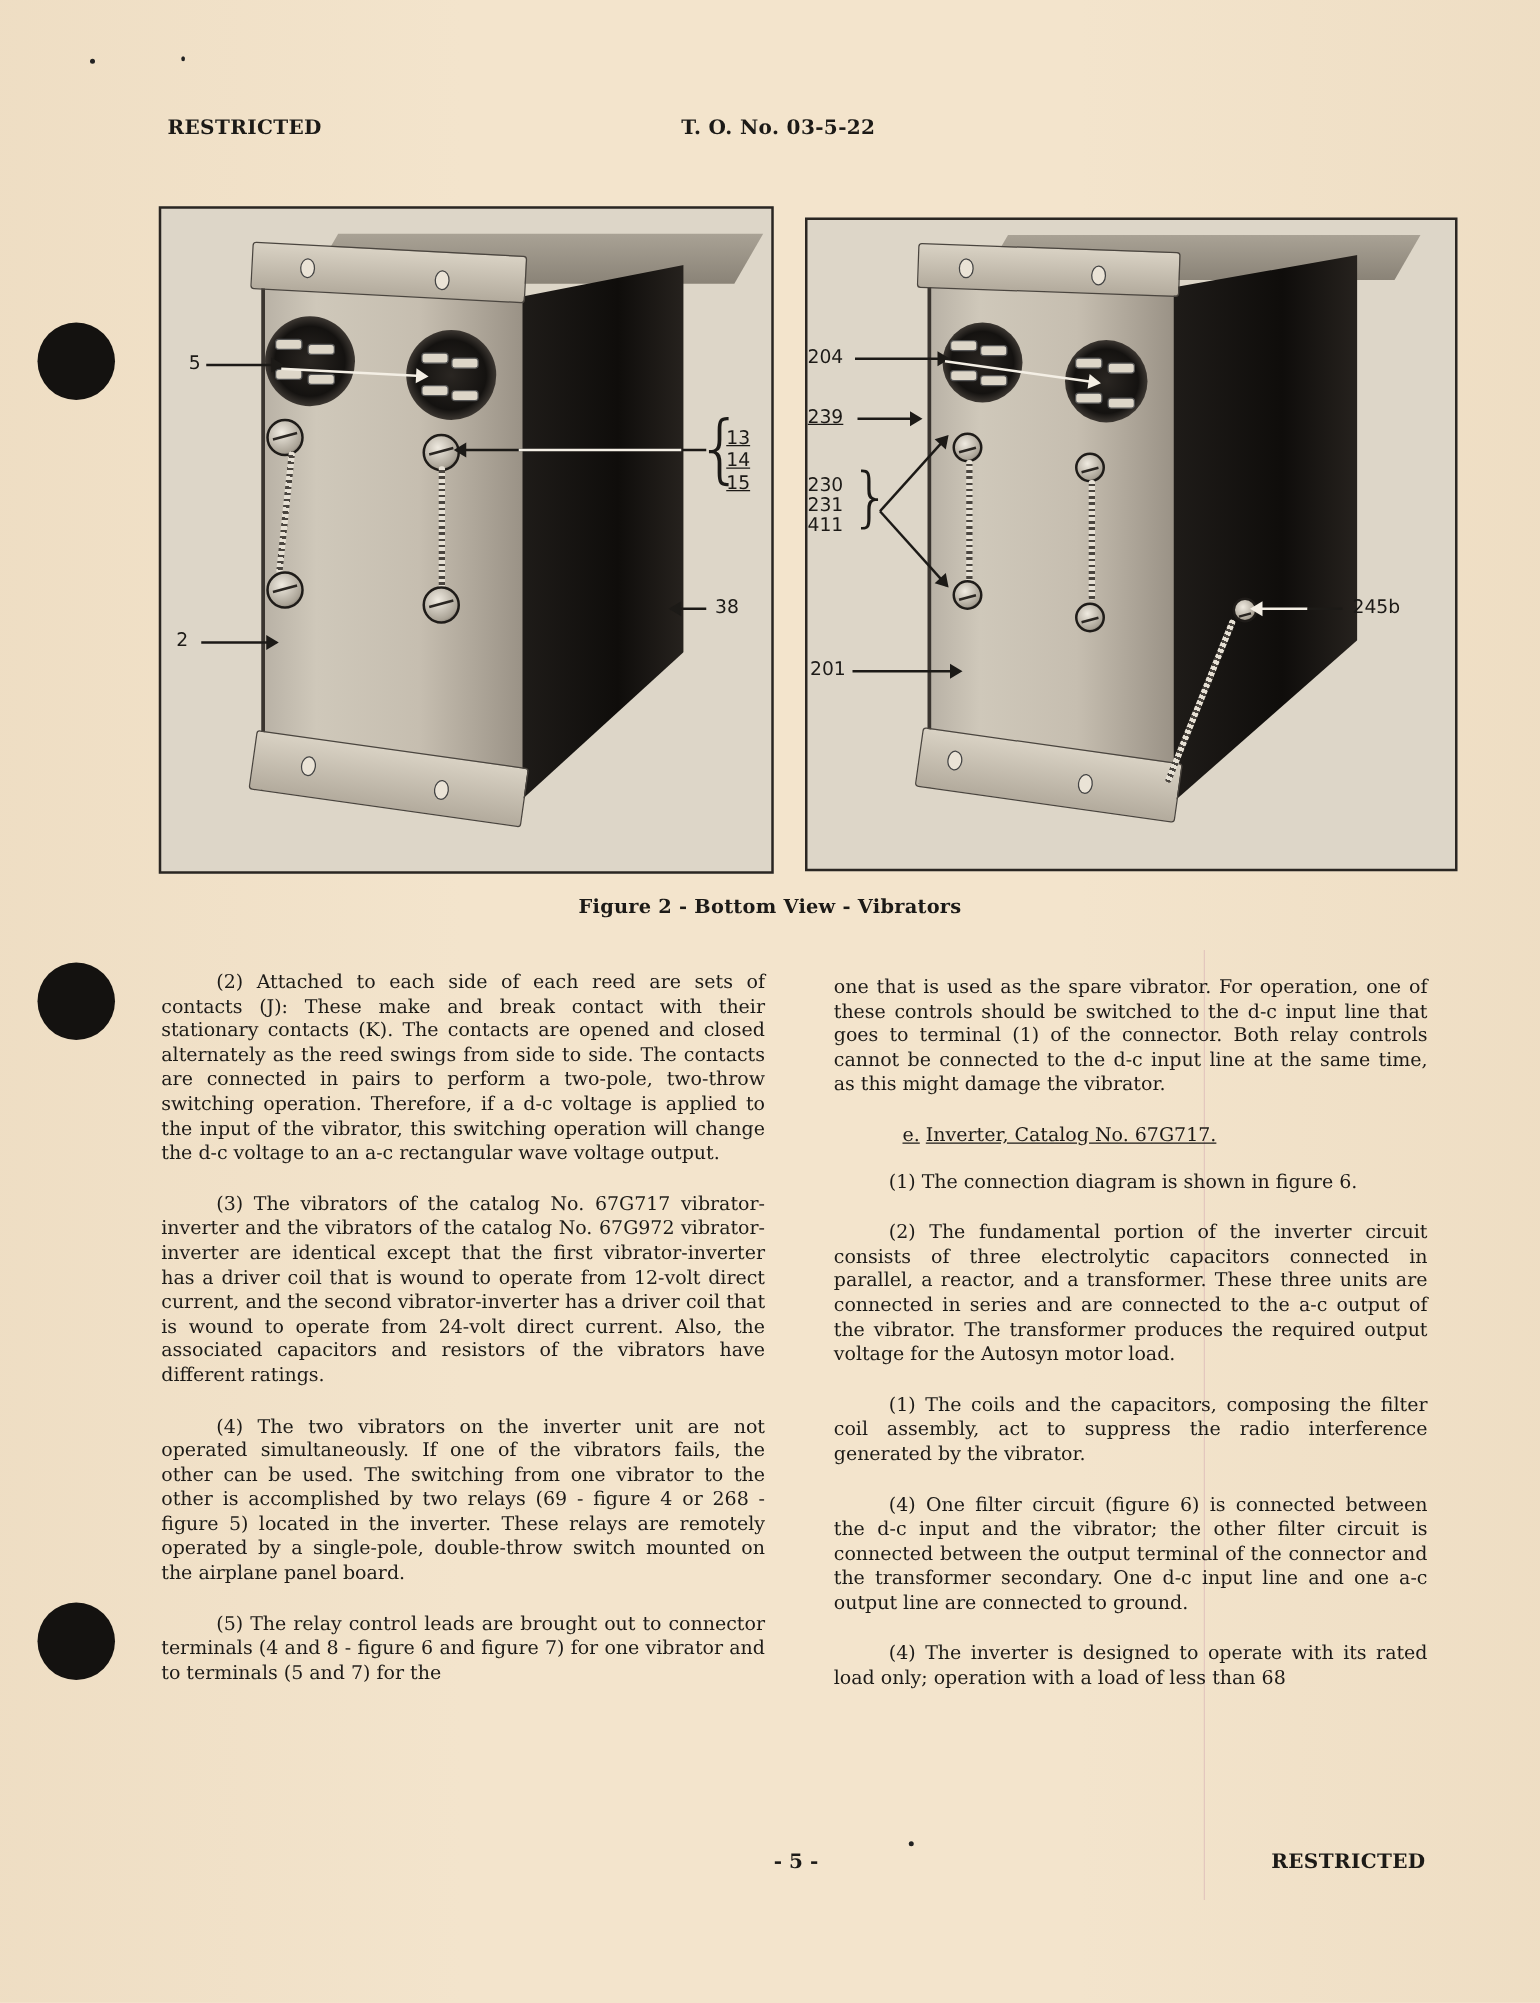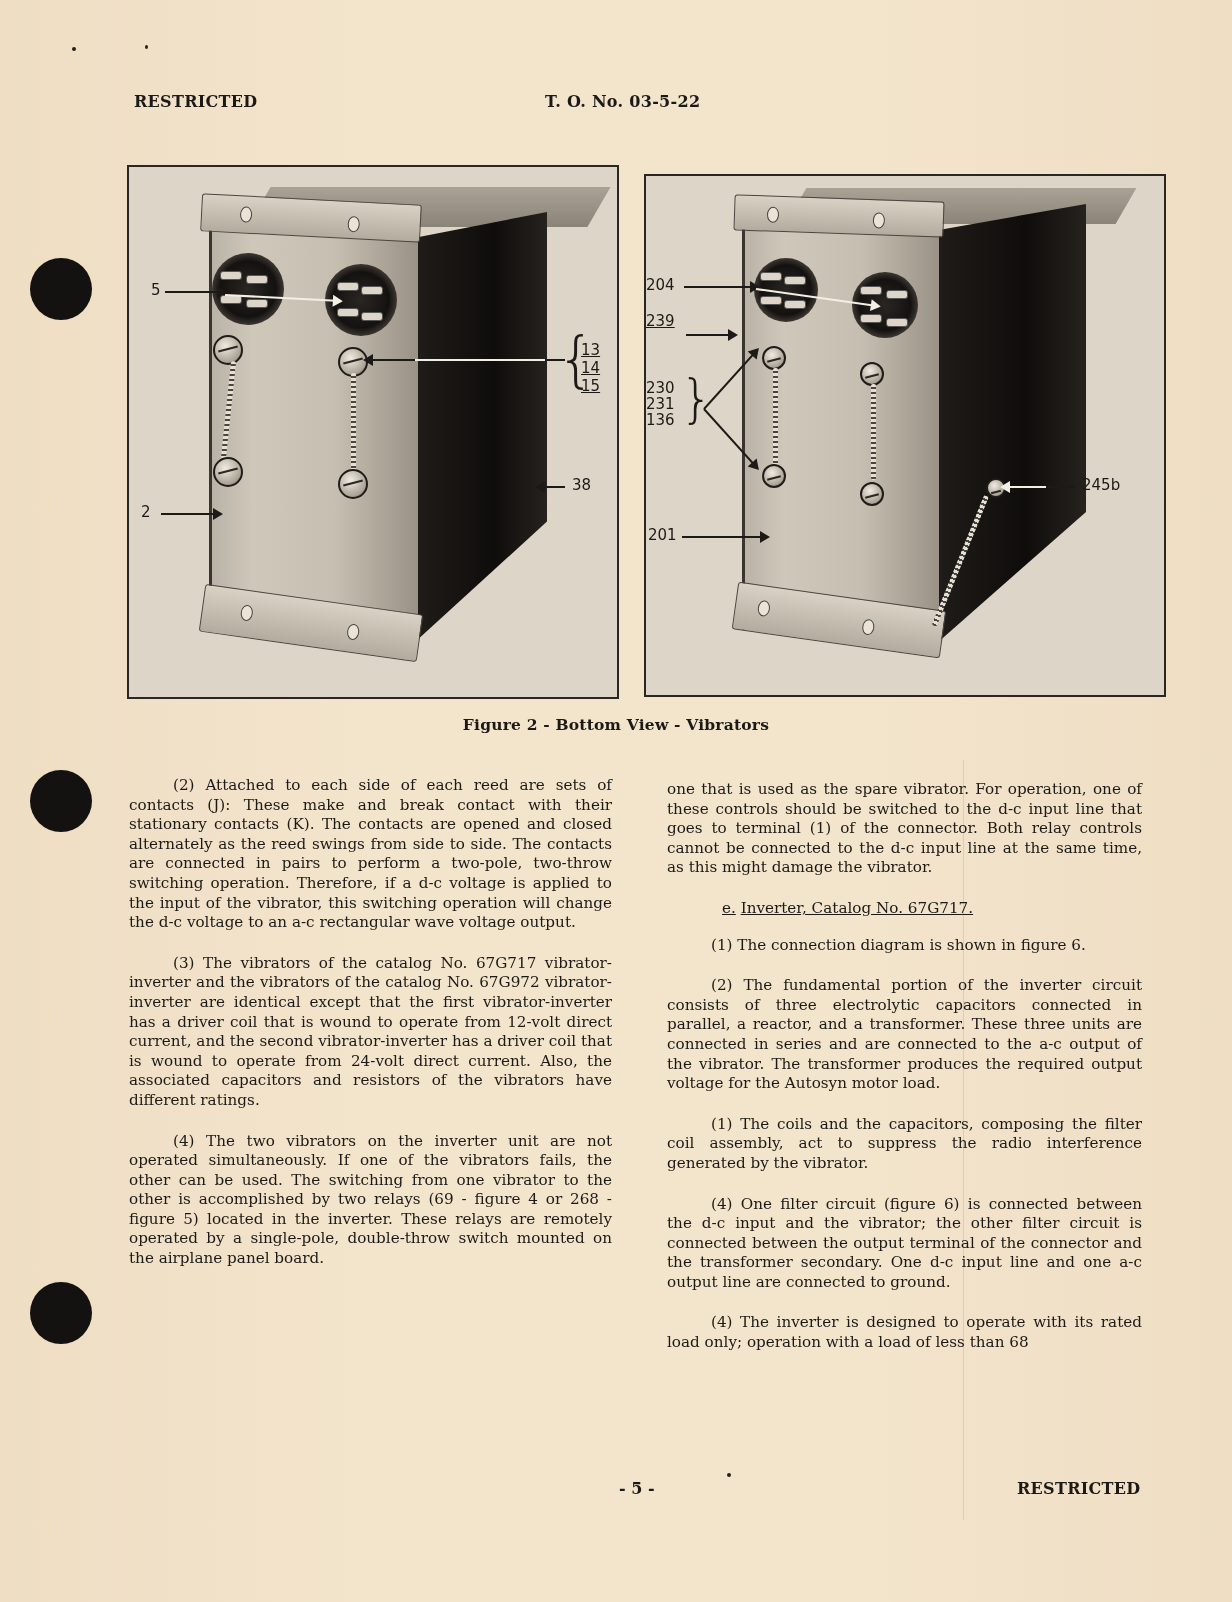--- a/index.html
+++ b/index.html
@@ -194,27 +194,27 @@
   <div class="wire" style="left:127px;top:192px;height:98px;"></div>
   <div class="screw" style="left:116px;top:288px;width:20px;height:20px;"></div>
   <div class="screw" style="left:214px;top:186px;width:20px;height:20px;"></div>
   <div class="wire" style="left:225px;top:208px;height:96px;"></div>
   <div class="screw" style="left:214px;top:306px;width:20px;height:20px;"></div>
 
   <div class="callout" style="left:0px;top:100px;">204</div>
   <div class="arrow r" style="left:38px;top:110px;width:74px;"></div>
   <div class="arrow white r" style="left:110px;top:112px;width:124px;transform:rotate(8deg);transform-origin:left;"></div>
 
-  <div class="callout" style="left:0px;top:136px;text-decoration:underline;">239</div>
+  <div class="callout" style="left:0px;top:148px;text-decoration:underline;">239</div>
   <div class="arrow r" style="left:40px;top:158px;width:50px;"></div>
 
   <div class="stack" style="left:0px;top:204px;line-height:16px;">
     <div>230</div>
     <div>231</div>
-    <div>136</div>
+    <div>411</div>
   </div>
   <div class="brace" style="left:34px;top:196px;font-size:52px;">}</div>
   <div class="arrow r" style="left:58px;top:232px;width:80px;transform:rotate(-48deg);transform-origin:left;"></div>
   <div class="arrow r" style="left:58px;top:232px;width:80px;transform:rotate(48deg);transform-origin:left;"></div>
 
   <div class="callout" style="left:2px;top:350px;">201</div>
   <div class="arrow r" style="left:36px;top:360px;width:86px;"></div>
 
   <div class="screw" style="left:340px;top:302px;width:16px;height:16px;"></div>
   <div class="wire" style="left:338px;top:320px;height:140px;transform:rotate(22deg);transform-origin:top;"></div>
@@ -224,20 +224,21 @@
 </div>
 
 <div class="caption">Figure 2 - Bottom View - Vibrators</div>
 
 <div class="margin-line"></div>
 
 <div class="col col-left">
   <p class="para">(2) Attached to each side of each reed are sets of contacts (J): These make and break contact with their stationary contacts (K). The contacts are opened and closed alternately as the reed swings from side to side. The contacts are connected in pairs to perform a two-pole, two-throw switching operation. Therefore, if a d-c voltage is applied to the input of the vibrator, this switching operation will change the d-c voltage to an a-c rectangular wave voltage output.</p>
   <p class="para">(3) The vibrators of the catalog No. 67G717 vibrator-inverter and the vibrators of the catalog No. 67G972 vibrator-inverter are identical except that the first vibrator-inverter has a driver coil that is wound to operate from 12-volt direct current, and the second vibrator-inverter has a driver coil that is wound to operate from 24-volt direct current. Also, the associated capacitors and resistors of the vibrators have different ratings.</p>
   <p class="para">(4) The two vibrators on the inverter unit are not operated simultaneously. If one of the vibrators fails, the other can be used. The switching from one vibrator to the other is accomplished by two relays (69 - figure 4 or 268 - figure 5) located in the inverter. These relays are remotely operated by a single-pole, double-throw switch mounted on the airplane panel board.</p>
+  <p class="para">(5) The relay control leads are brought out to connector terminals (4 and 8 - figure 6 and figure 7) for one vibrator and to terminals (5 and 7) for the</p>
 </div>
 
 <div class="col col-right">
   <p class="para cont">one that is used as the spare vibrator. For operation, one of these controls should be switched to the d-c input line that goes to terminal (1) of the connector. Both relay controls cannot be connected to the d-c input line at the same time, as this might damage the vibrator.</p>
   <p class="heading-e">
     <span class="u">e.</span>
     <span class="u">Inverter, Catalog No. 67G717.</span>
   </p>
   <p class="para">(1) The connection diagram is shown in figure 6.</p>
   <p class="para">(2) The fundamental portion of the inverter circuit consists of three electrolytic capacitors connected in parallel, a reactor, and a transformer. These three units are connected in series and are connected to the a-c output of the vibrator. The transformer produces the required output voltage for the Autosyn motor load.</p>

